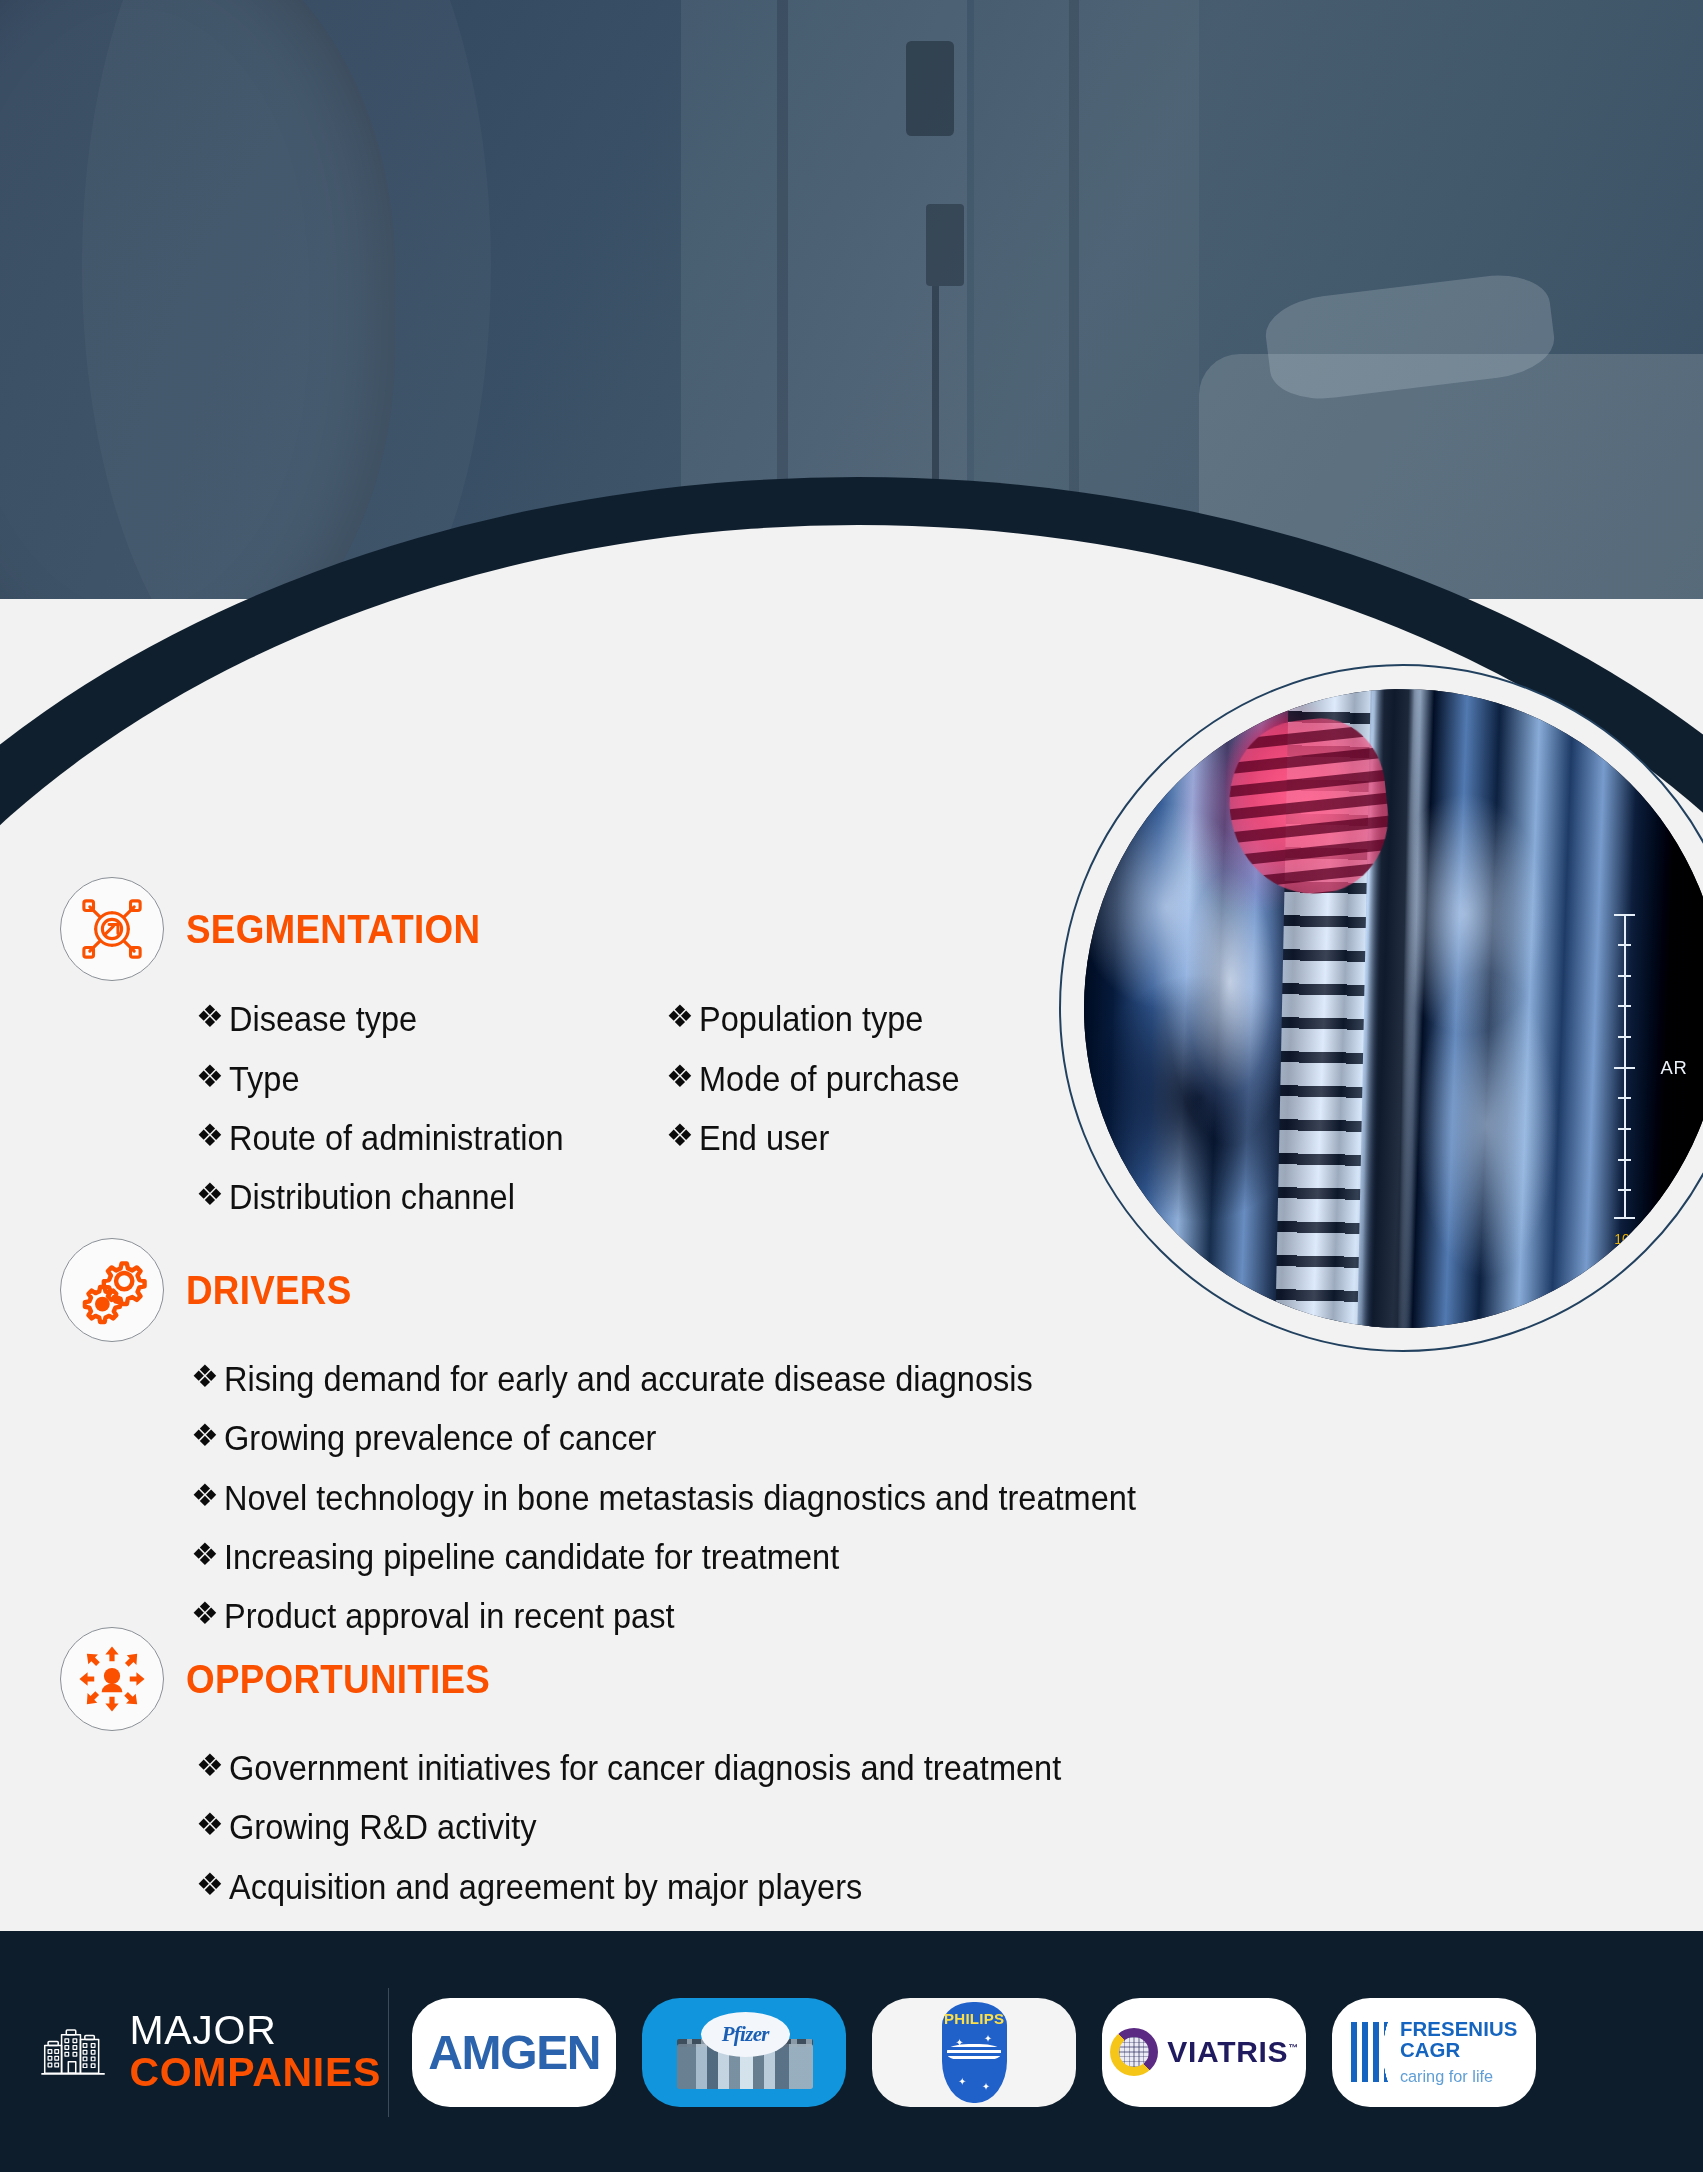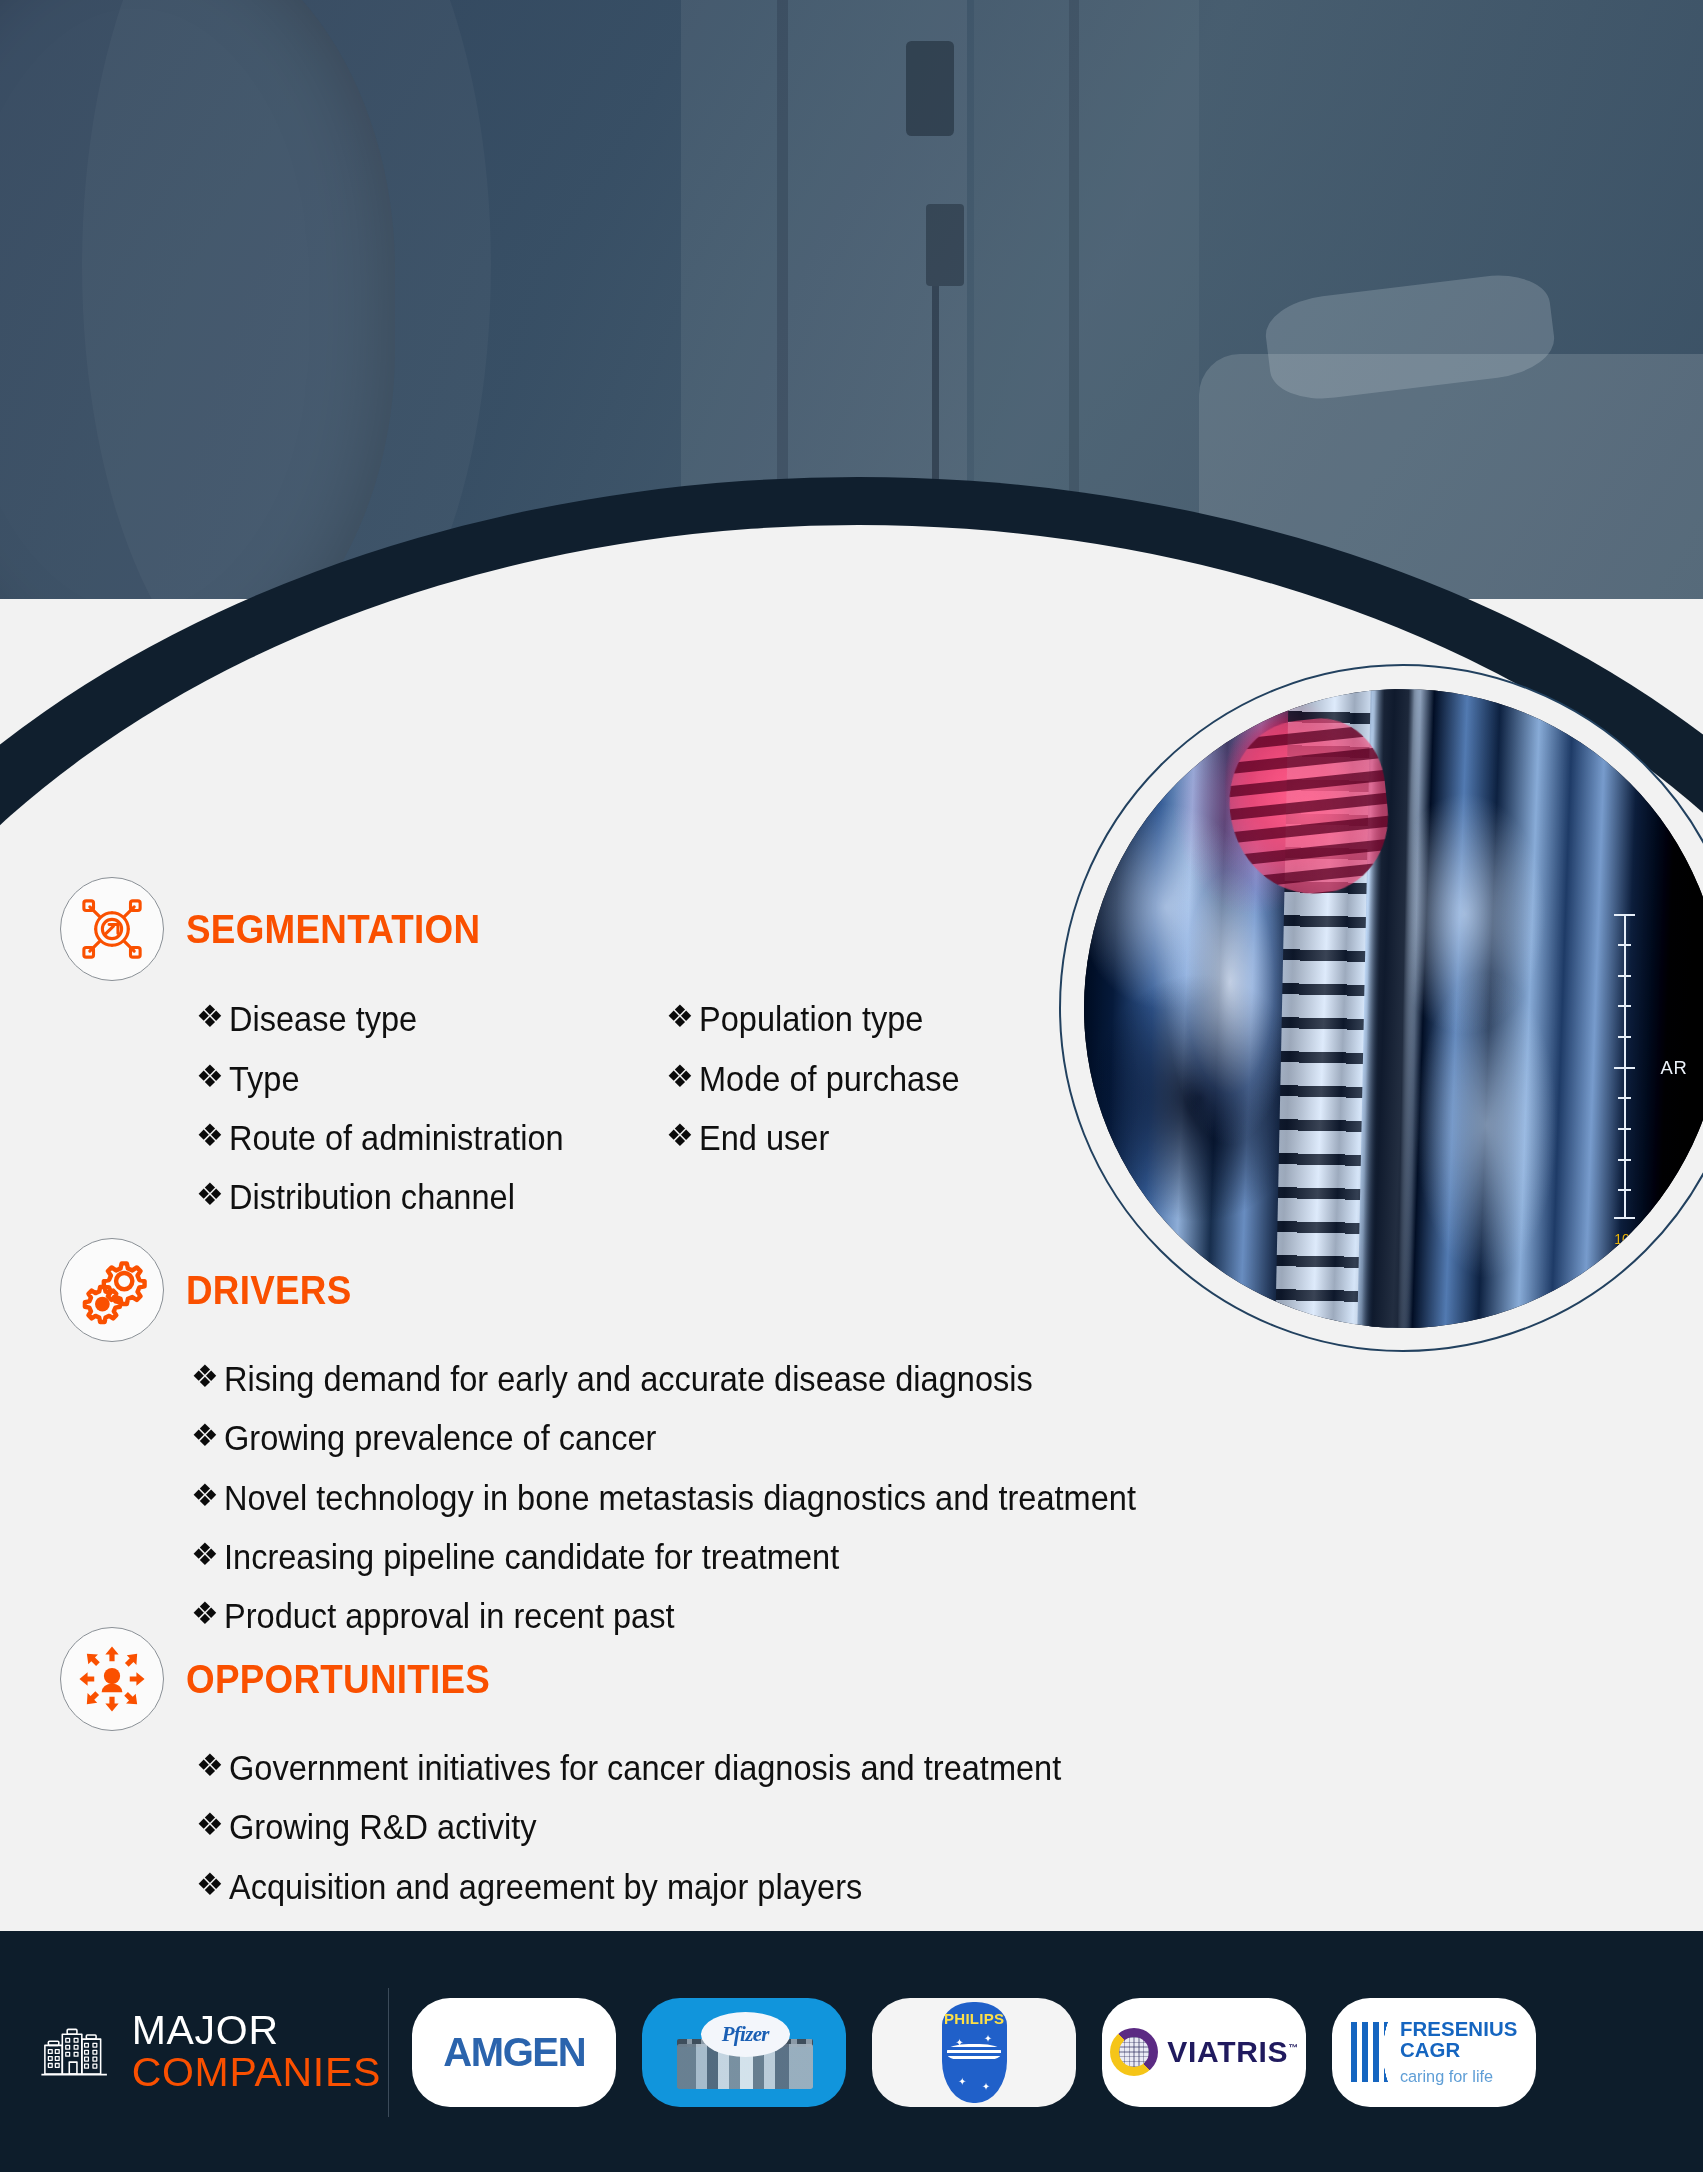--- a/index.html
+++ b/index.html
@@ -218,37 +218,37 @@
     display:flex; align-items:center;
   }
   .mc-block { display:flex; align-items:center; padding-left:40px; width:381px; }
   .mc-text { margin-left:22px; }
   .mc-major {
     color:#ffffff; font-weight:normal; font-size:41px; letter-spacing:0.7px;
     font-family:"Liberation Sans Narrow","Liberation Sans", sans-serif;
     line-height:1.02;
   }
   .mc-companies {
-    color:#fa5000; font-weight:normal; font-size:41px; letter-spacing:0.7px;
+    color:#fa5000; font-weight:bold; font-size:41px; letter-spacing:0.7px;
     font-family:"Liberation Sans Narrow","Liberation Sans", sans-serif;
     line-height:1.02;
   }
   .vdiv { width:1.4px; height:129px; background:#3b4b5a; margin:0 23px 0 6.8px; }
   .logos { display:flex; align-items:center; gap:26px; }
   .logo-pill {
     width:204px; height:109px; border-radius:38px;
     background:#ffffff;
     display:flex; align-items:center; justify-content:center;
     overflow:hidden;
   }
   .logo-pill.pfizer { background:#1195dc; }
   .logo-pill.philips { background:#f4f4f4; }
 
   .amgen-txt {
-    color:#2b64ad; font-weight:bold; font-size:40px; letter-spacing:-1.4px;
+    color:#2b64ad; font-weight:bold; font-size:48px; letter-spacing:-1.4px;
     font-family:"Liberation Sans", sans-serif;
   }
   .pfizer-inner { width:157px; height:75px; position:relative; }
   .pfizer-oval {
     position:absolute; left:35px; top:-2.7px; width:89px; height:45px;
     background:#f3f6fb; border-radius:50%;
     display:flex; align-items:center; justify-content:center;
   }
   .pfizer-word { color:#1a5fb4; font-family:"Liberation Serif", serif; font-style:italic;
                  font-weight:bold; font-size:21px; letter-spacing:-0.7px; }

